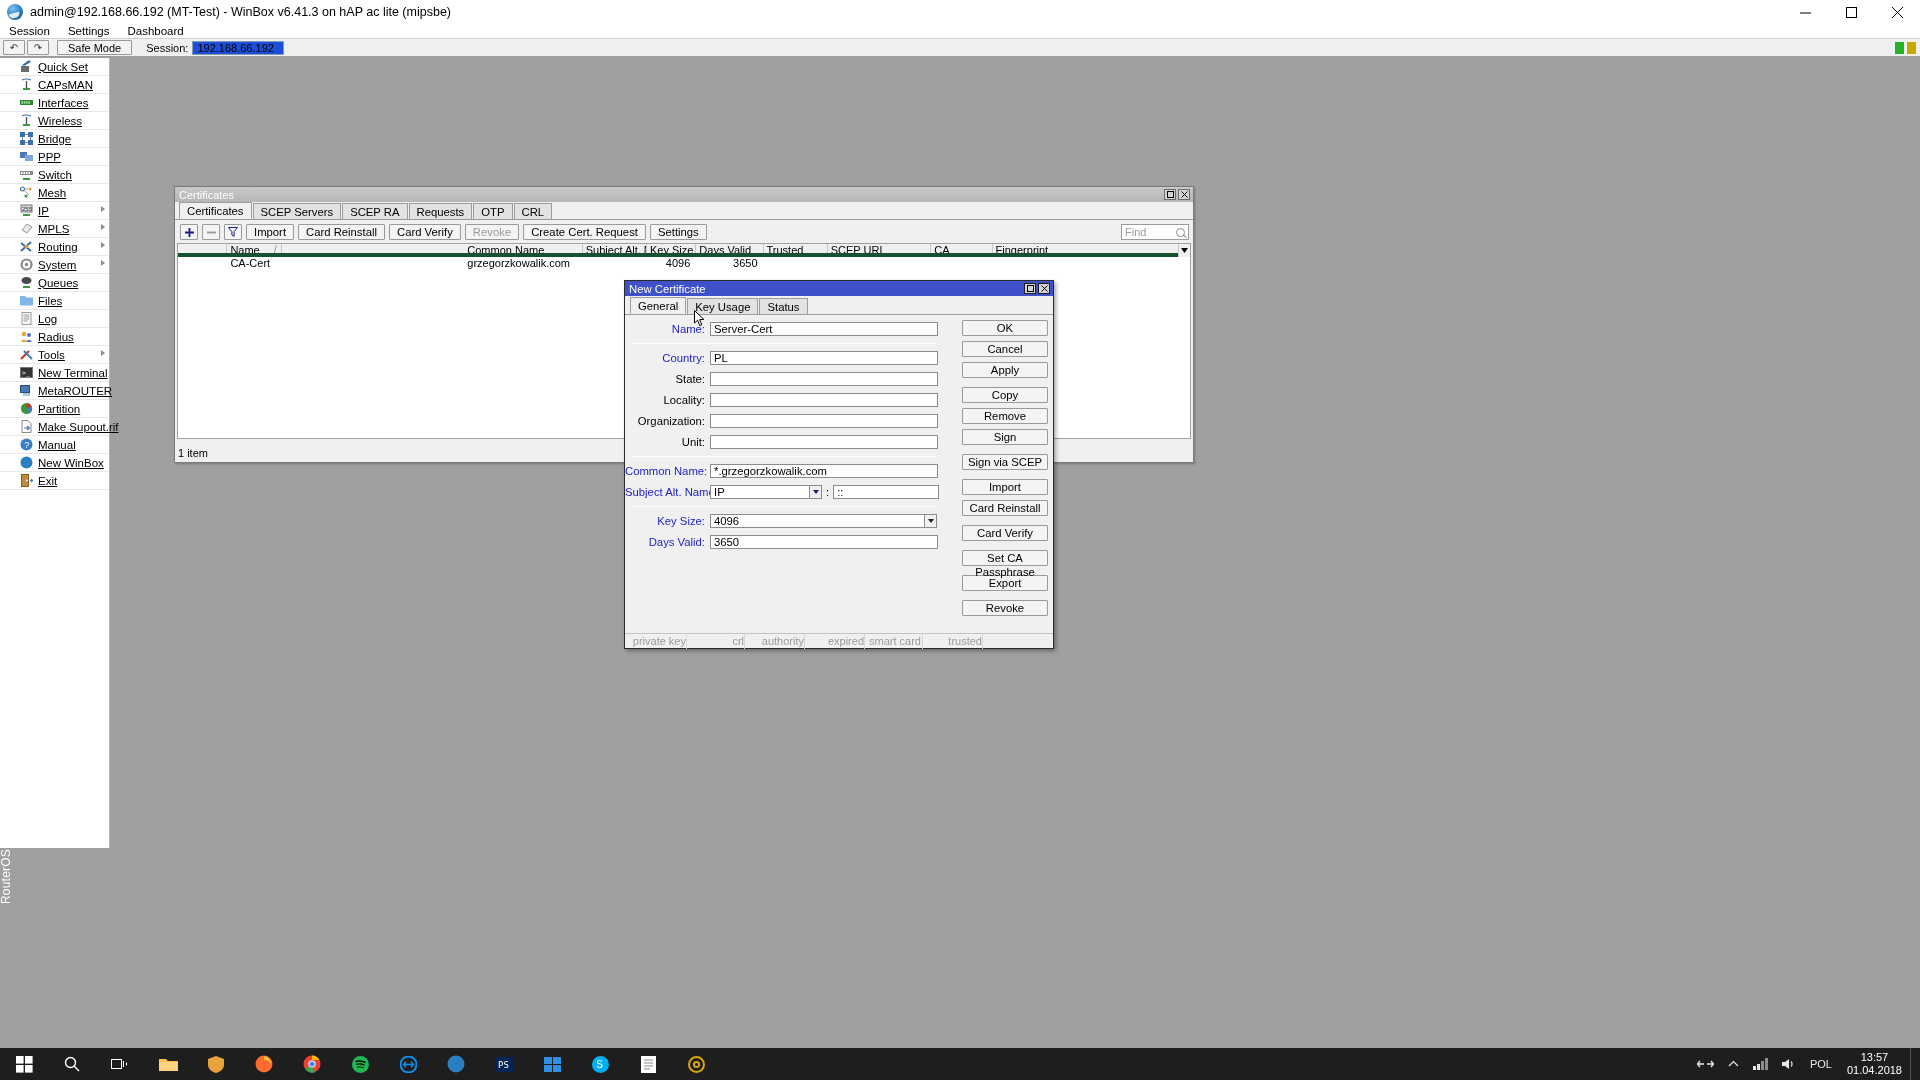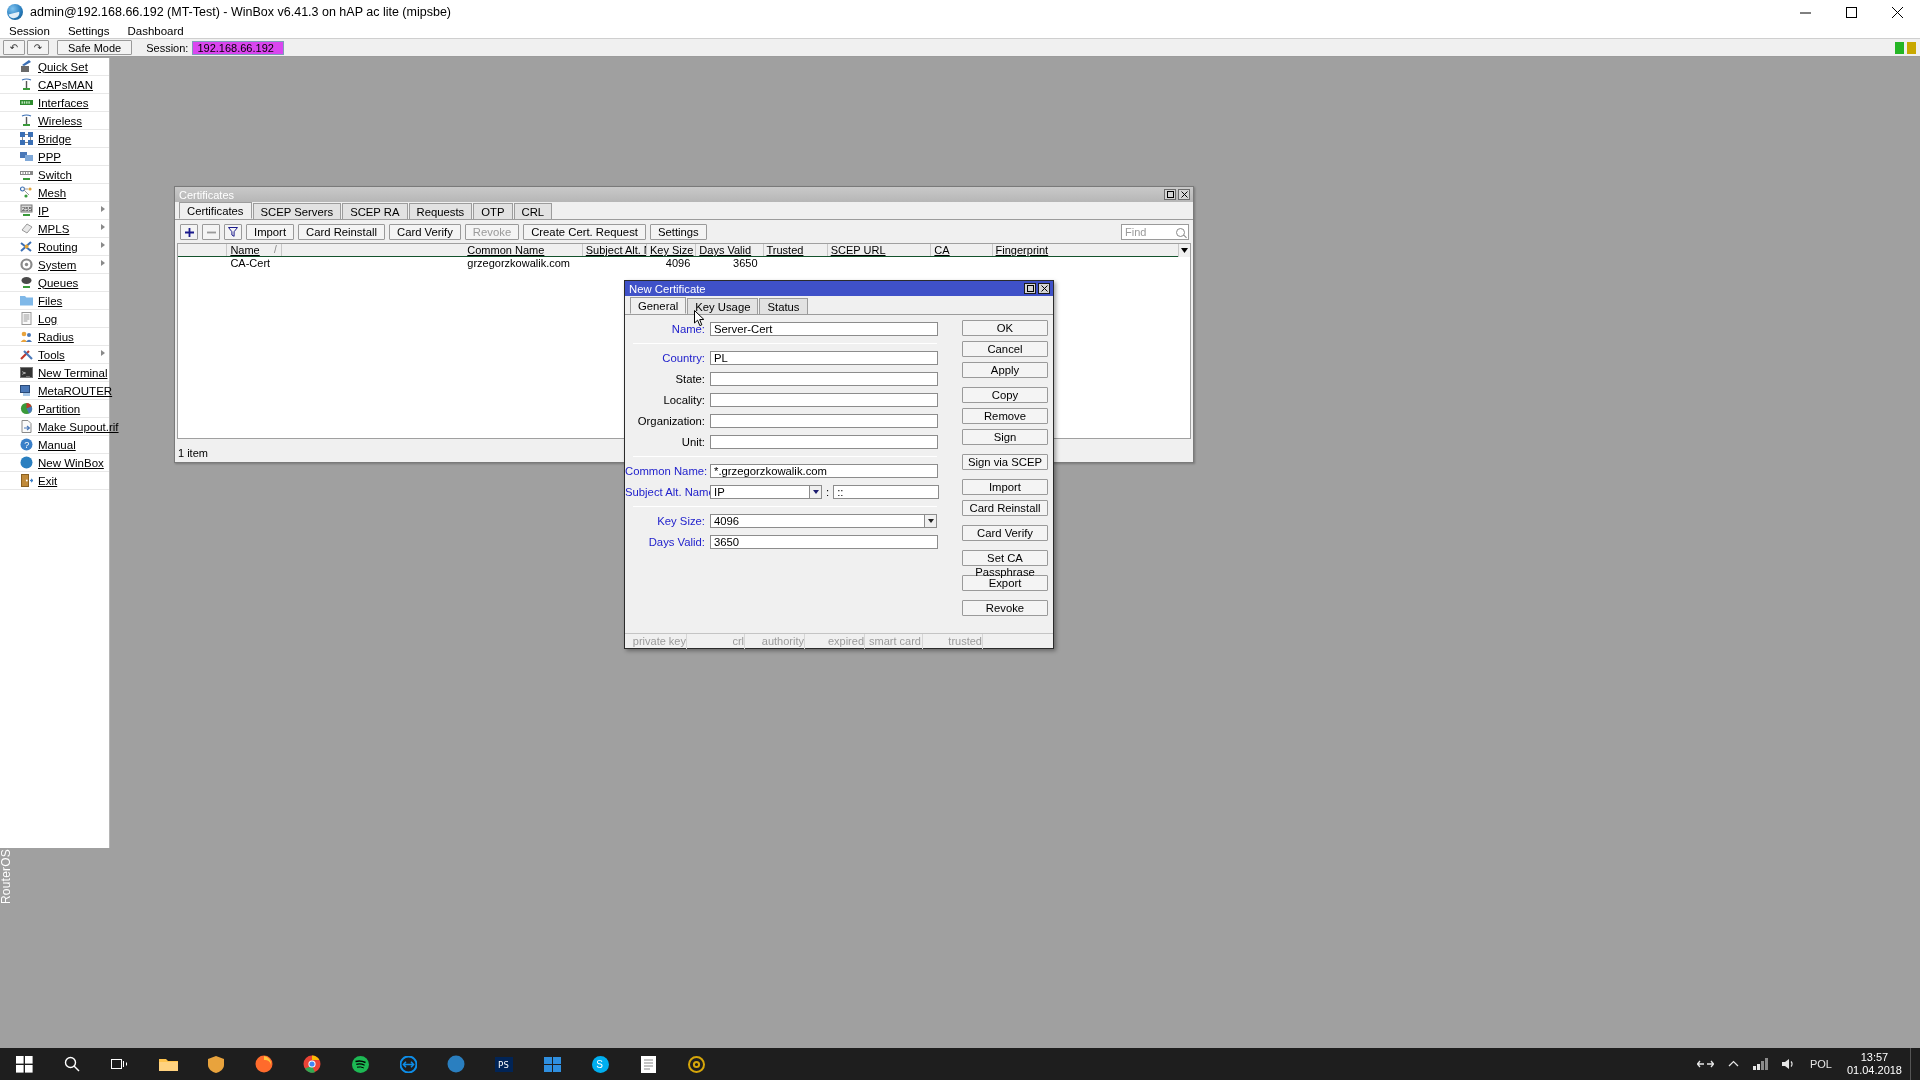--- a/index.html
+++ b/index.html
@@ -57,21 +57,21 @@
     display:flex;align-items:center;justify-content:center;margin-right:2px;
     font-size:10px; color:#333; border-radius:1px;
   }
   #safemode {
     height:15px; background:#f3f3f3; border:1px solid #9a9a9a; border-radius:1px;
     font-size:11px; padding:0 10px; line-height:14px; margin-left:6px; margin-right:14px;
     color:#000;
   }
   #session-lbl { font-size:11px; color:#000; margin-right:4px; }
   #session-val {
-    height:14px; background:#d946ef; border:1px solid #7f9db9;
+    height:14px; background:#1d4ed8; border:1px solid #7f9db9;
     font-size:11px; padding:0 4px; line-height:13px; color:#000; min-width:92px;
   }
   #tb-right { margin-left:auto; display:flex; align-items:center; padding-right:4px; gap:3px;}
   .tr-box { width:9px; height:12px; }
 
   
   #sidebar {
     position:absolute; left:0; top:58px; width:110px; height:790px;
     background:#ffffff; border-right:1px solid #b5b5b5;text-decoration:underline;
   }
@@ -133,21 +133,21 @@
   .ctb.disabled { color:#9a9a9a; }
   #find-box {
     margin-left:auto; width:68px; height:16px; background:#fff; border:1px solid #9a9a9a;
     display:flex;align-items:center; padding:0 3px;
   }
   #find-txt { font-size:11px; color:#9a9a9a; }
   #find-mag { margin-left:auto; width:9px;height:9px;border:1.4px solid #888;border-radius:50%; position:relative;}
   #find-mag:after{content:"";position:absolute;right:-3px;bottom:-2px;width:4px;height:1.4px;background:#888;transform:rotate(45deg);}
 
   #cert-table { margin:2px 2px 0 2px; background:#fff; border:1px solid #a0a0a0; height:196px; position:relative; }
-  #cert-head { display:flex; height:13px; background:#f0f0f0; border-bottom:1px solid #14532d;text-decoration:underline; }
+  #cert-head { display:flex; height:13px; background:#f0f0f0; border-bottom:4px solid #14532d;text-decoration:underline; }
   .th {
     font-size:11px; line-height:12px; color:#000; padding-left:3px;
     border-right:1px solid #c8c8c8; position:relative; white-space:nowrap; overflow:hidden;
   }
   .th .sortmark { position:absolute; right:4px; top:0; color:#888; font-size:10px;}
   .row { display:flex; height:13px; }
   .td { font-size:11px; line-height:13px; color:#000; padding-left:3px; white-space:nowrap; overflow:hidden;}
   .td.num { text-align:right; padding-right:6px; padding-left:0; }
   #head-drop {
     position:absolute; right:0; top:0; width:12px; height:13px; background:#f0f0f0;

